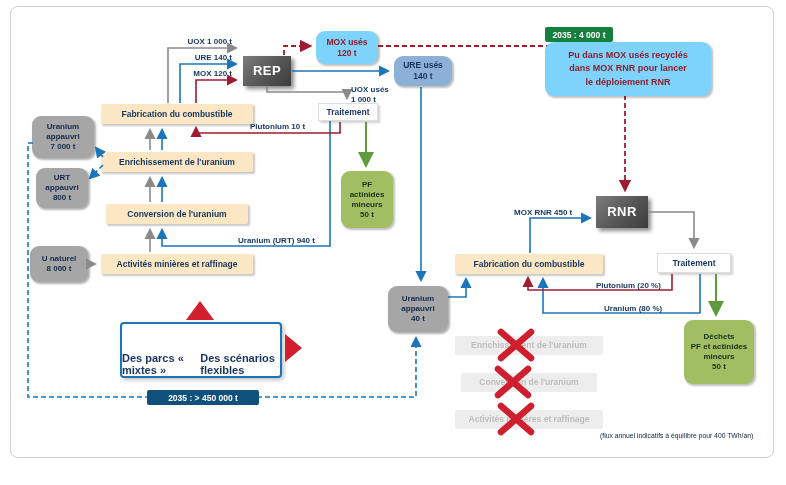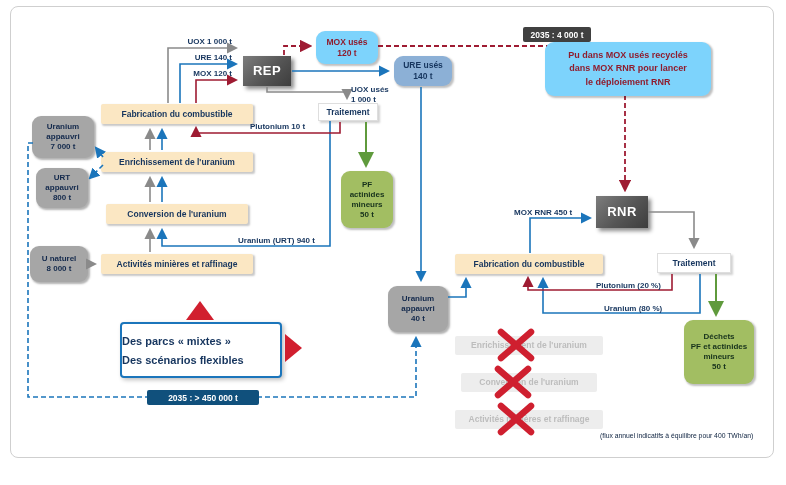--- a/index.html
+++ b/index.html
@@ -22,27 +22,27 @@
   .bluebox{background:#8cb0d6;border-radius:9px;font-size:8.5px;
            box-shadow:1.5px 1.5px 2px rgba(0,0,0,.25);}
   .whitebox{background:#fff;border:1px solid #dedede;font-size:8.5px;
             box-shadow:1.5px 1.5px 2px rgba(0,0,0,.18);}
   .greenbox{background:#a2be62;border-radius:9px;font-size:8px;color:#17321c;
             box-shadow:1.5px 1.5px 2px rgba(0,0,0,.25);}
   .disabled-step{background:#ededed;color:#bdbdbd;font-size:8.5px;border-radius:2px;}
   .badge{position:absolute;color:#fff;font-weight:bold;font-size:8.5px;
          display:flex;align-items:center;justify-content:center;z-index:10;
          border-radius:2px;box-sizing:border-box;}
-  .badge-red{background:#404040;}
+  .badge-red{background:#15803d;margin-left:22px;}
   .badge-blue{background:#10507c;}
   .flabel{position:absolute;font-size:8px;font-weight:bold;color:#16355e;
           z-index:10;white-space:pre-line;line-height:1.2;}
   .pu-note{z-index:10;font-size:9px;line-height:1.5;}
   .mixtes{position:absolute;border:2px solid #1b75bb;border-radius:4px;background:#fff;
-          z-index:4;display:flex;flex-direction:column;align-items:flex-start;justify-content:center;
+          z-index:4;display:flex;flex-direction:row;align-items:flex-end;justify-content:center;
           gap:7px;box-shadow:2px 2px 4px rgba(0,0,0,.25);box-sizing:border-box;}
   .mixtes div{font-size:11px;font-weight:bold;color:#16355e;}
   .note-title{position:absolute;font-size:9.5px;font-weight:bold;color:#0e2340;
               white-space:pre-line;line-height:1.3;z-index:10;}
   .note-sub{position:absolute;font-size:6.8px;color:#0e2340;z-index:10;}
   .arrows{position:absolute;left:0;top:0;z-index:5;pointer-events:none;}
   .caption{position:absolute;left:34px;top:465px;font-size:9.5px;color:#1b75bb;}
   .caption .fig{font-weight:bold;}
 </style>
 </head>

